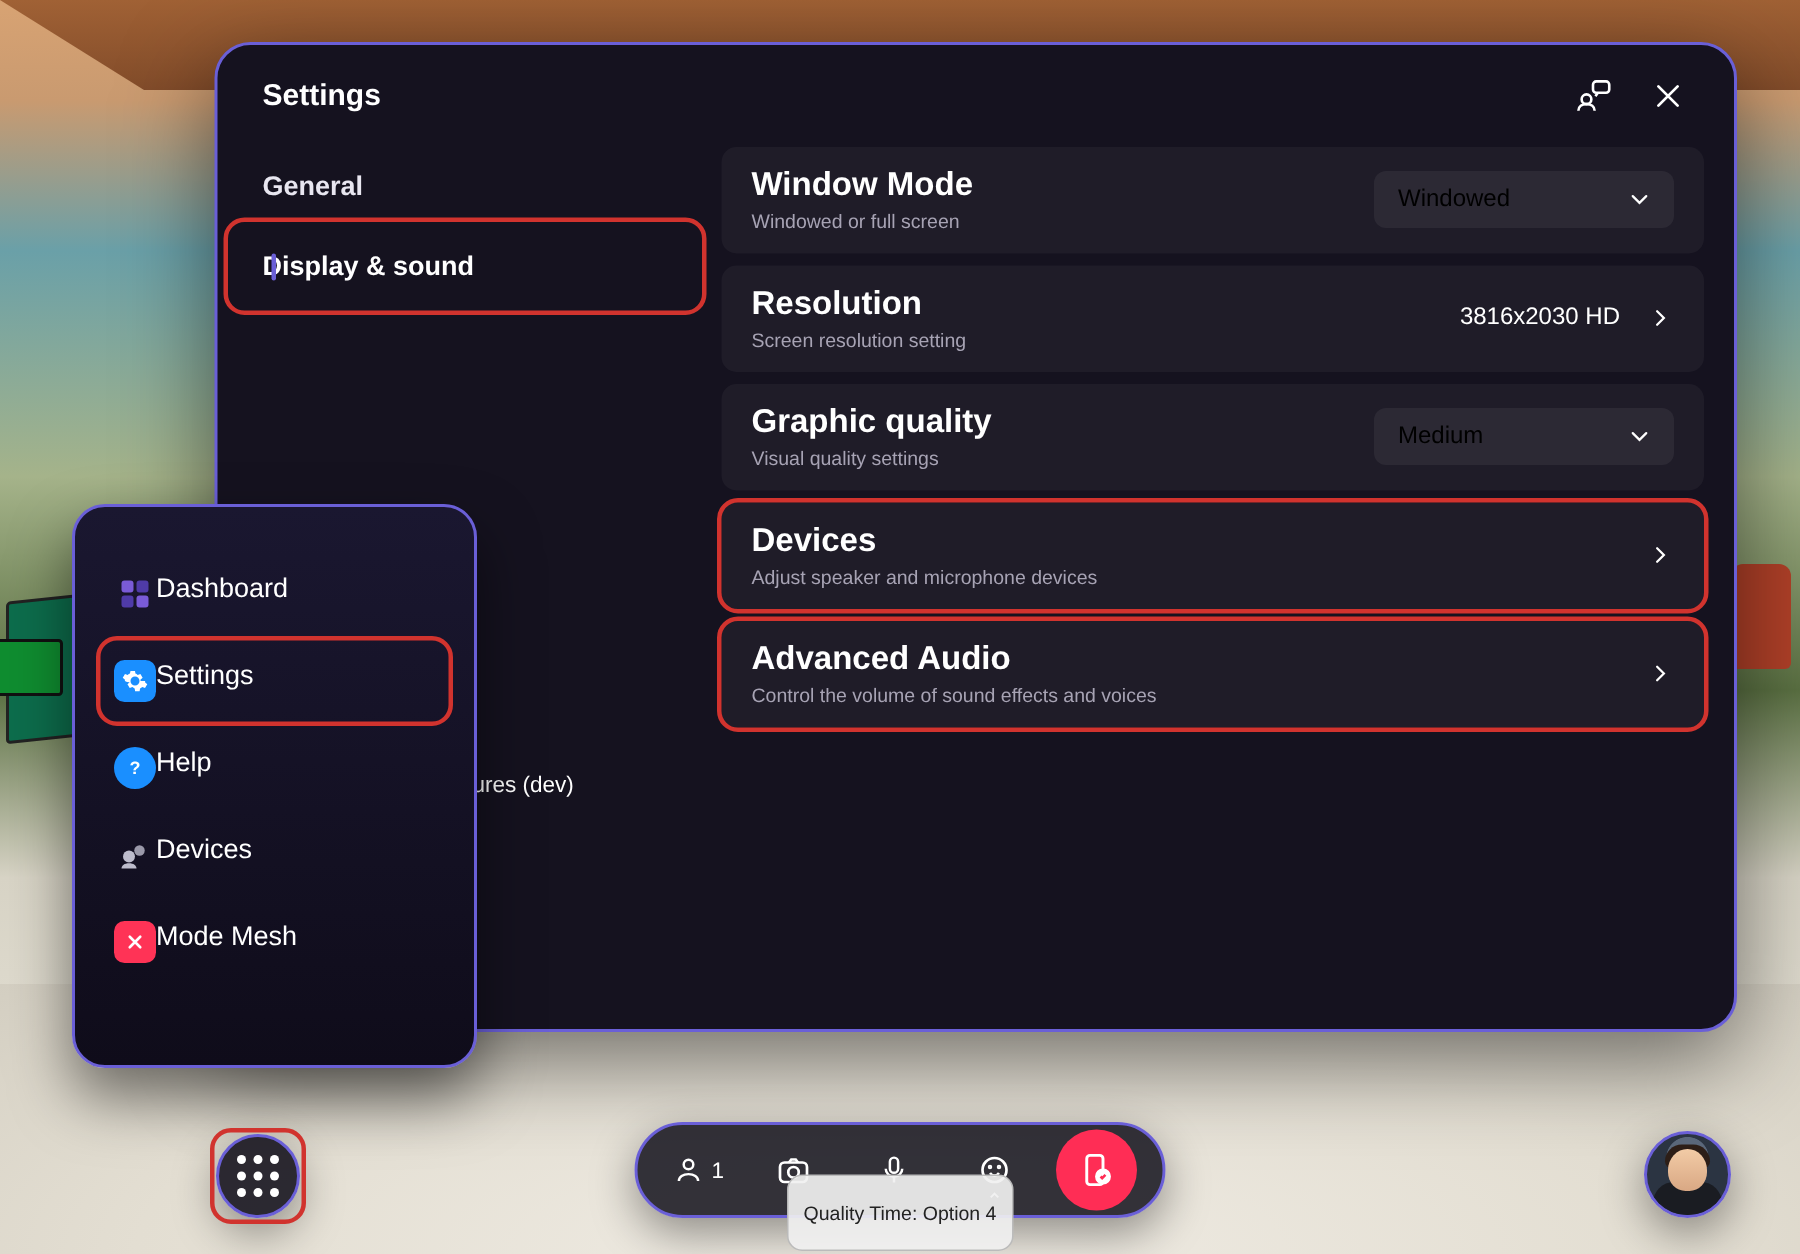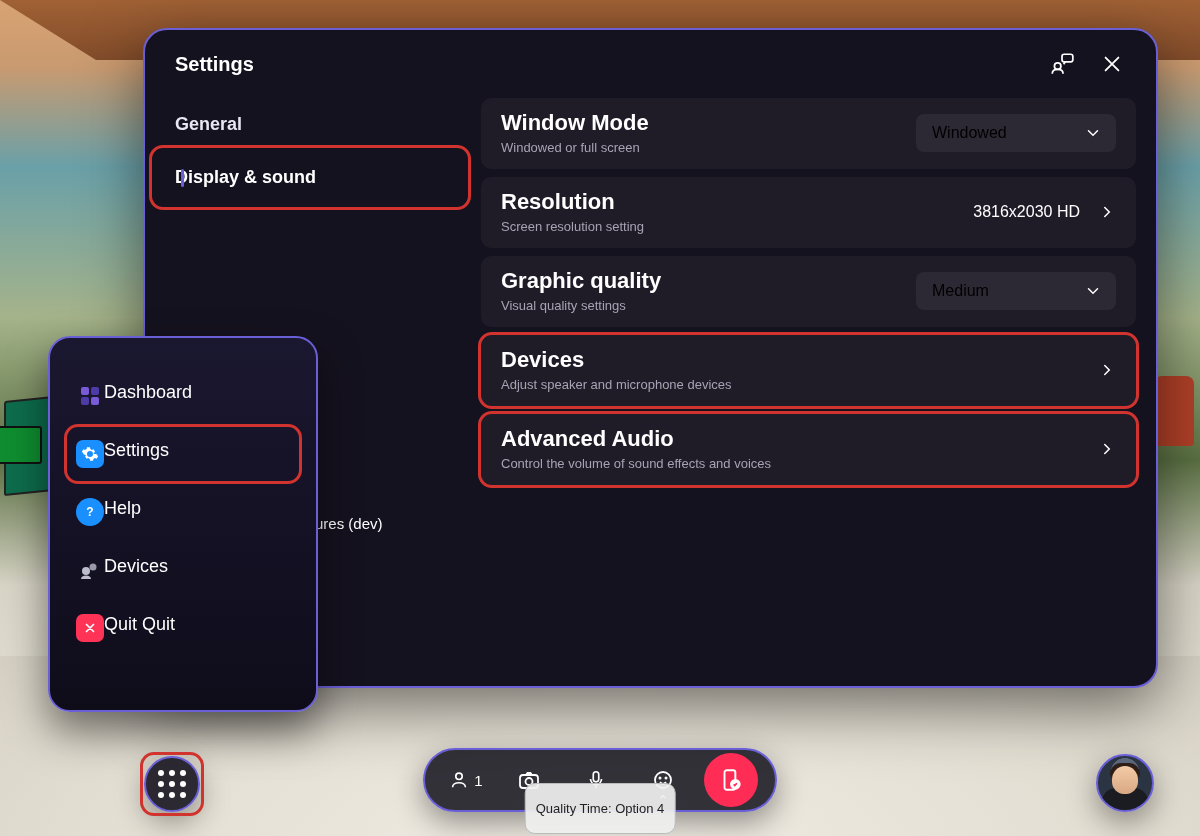--- a/index.html
+++ b/index.html
@@ -330,21 +330,21 @@
     </span>
     <span>Devices</span>
   </div>
 
   <div class="menu-item">
     <span class="mi-icon mi-quit">
       <svg width="14" height="14" viewBox="0 0 24 24" stroke="#fff" stroke-width="3" stroke-linecap="round">
           <path d="M6 6l12 12M18 6L6 18"></path>
         </svg>
     </span>
-    <span>Quit Quit</span>
+    <span>Mode Mesh</span>
   </div>
 </div>
 
 <div class="apps-btn">
   <div class="dots-grid">
     <span></span>
       <span></span>
       <span></span>
     <span></span>
       <span></span>

